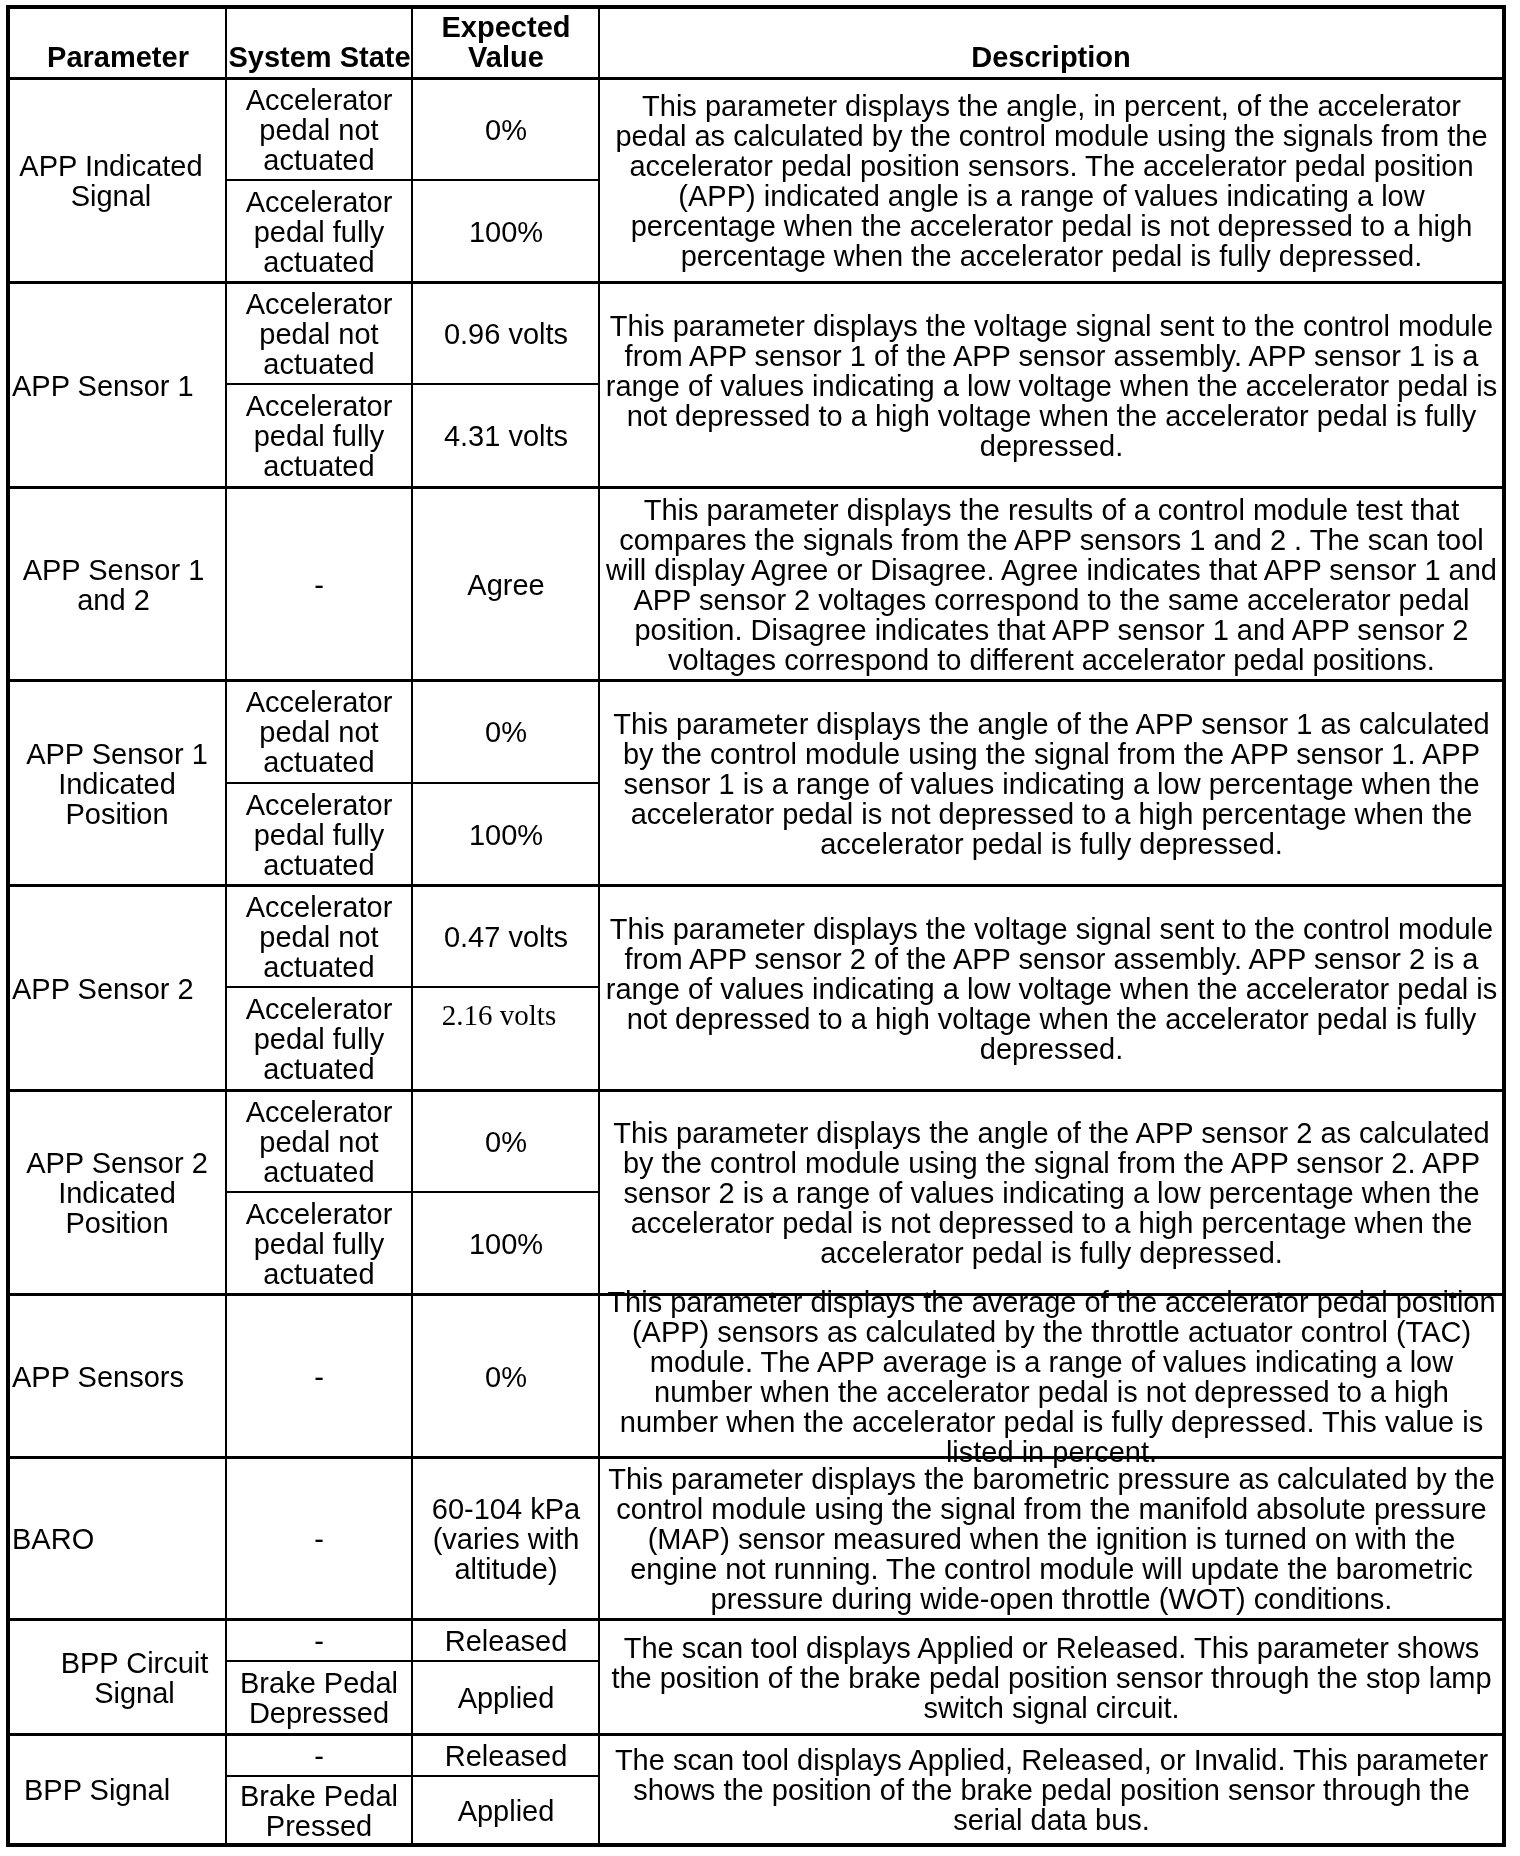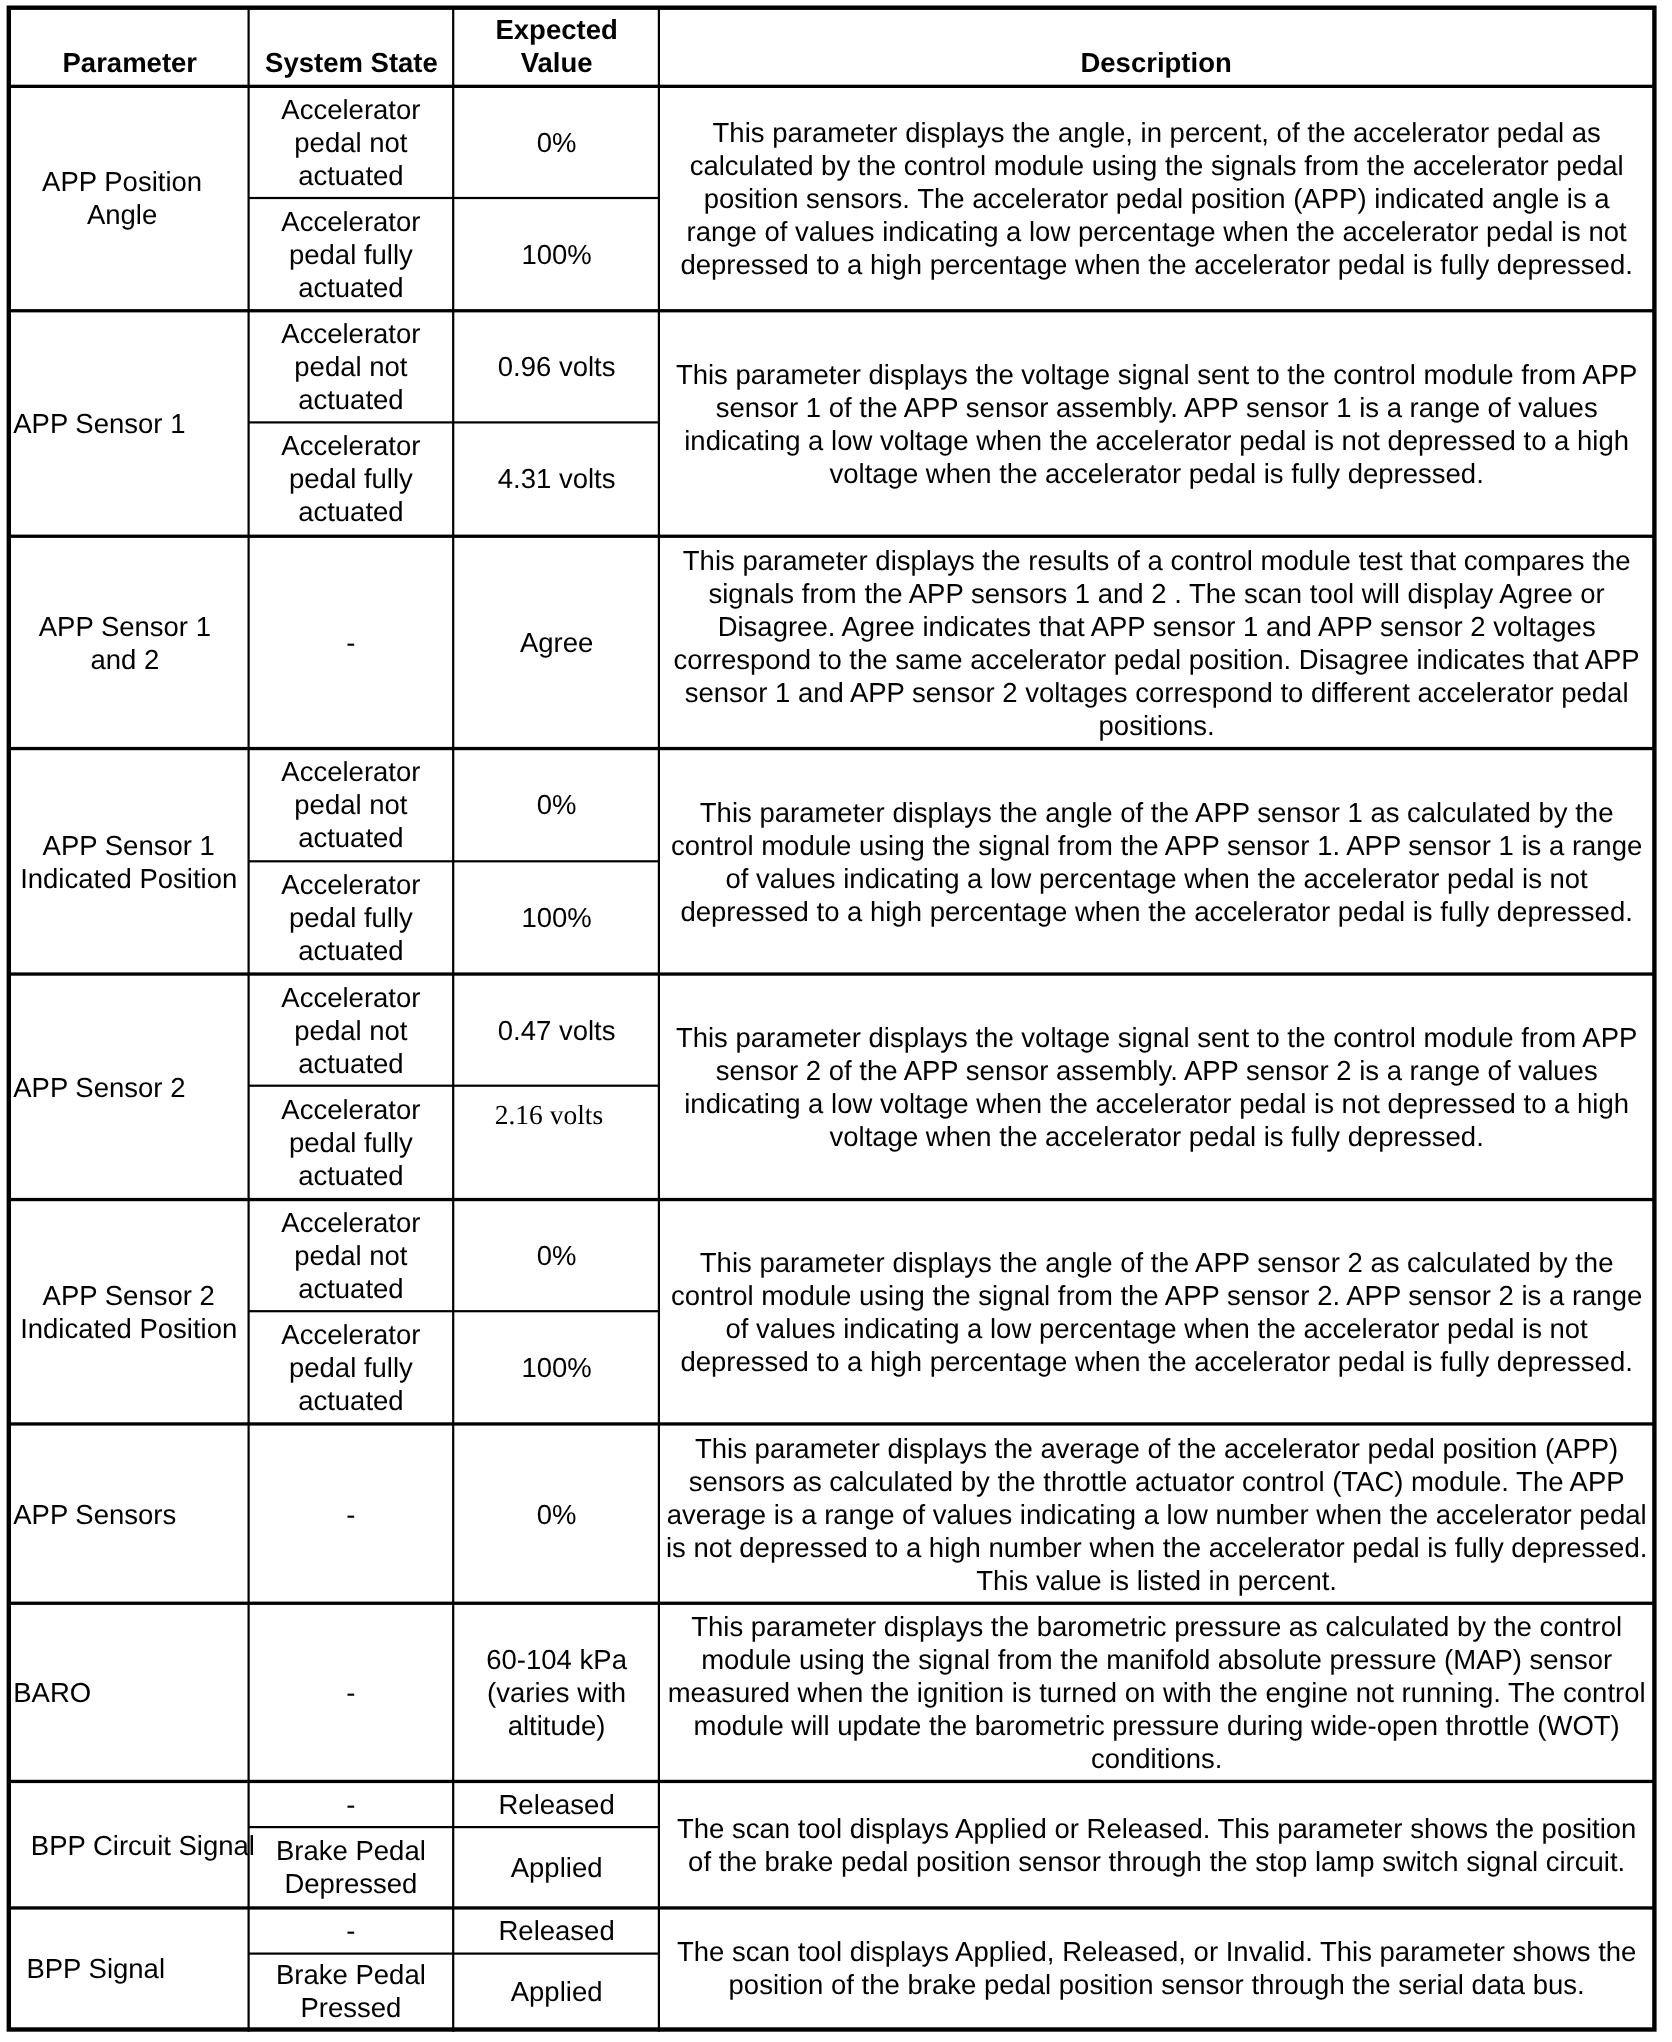--- a/index.html
+++ b/index.html
@@ -1,21 +1,21 @@
 <!DOCTYPE html>
 <html><head>
 <meta charset="utf-8">
 <style>
   html, body { margin: 0; padding: 0; background: #ffffff; }
   body { width: 1520px; height: 1856px; position: relative; overflow: hidden;
          font-family: "Liberation Sans", "DejaVu Sans", sans-serif; color: #000; }
   .table { position: absolute; left: 6px; top: 5px; width: 1500px; height: 1842px;
            border: 4px solid #000; box-sizing: border-box; }
   .cell { position: absolute; box-sizing: border-box; display: flex; align-items: center;
-          font-size: 25px; line-height: 30px; }
+          font-size: 29px; line-height: 30px; }
   .center { justify-content: center; text-align: center; }
   .left { justify-content: flex-start; text-align: center; }
   .hdr { font-weight: bold; align-items: flex-end; padding-bottom: 6px; }
   .hline { position: absolute; height: 0; border-top: 2px solid #000; }
   .hline.thick { border-top-width: 3px; }
   .vline { position: absolute; width: 0; border-left: 2px solid #000; }
   .desc { padding: 0 6px 0 5px; }
   .param { padding-left: 2px; }
 </style>
 </head>
@@ -45,21 +45,21 @@
 
 <div class="hline" style="left:226px; width:373px; top:179px;"></div>
 <div class="hline" style="left:226px; width:373px; top:383px;"></div>
 <div class="hline" style="left:226px; width:373px; top:782px;"></div>
 <div class="hline" style="left:226px; width:373px; top:986px;"></div>
 <div class="hline" style="left:226px; width:373px; top:1191px;"></div>
 <div class="hline" style="left:226px; width:373px; top:1660px;"></div>
 <div class="hline" style="left:226px; width:373px; top:1775px;"></div>
 
 <div>
-  <div class="cell left param" style="left:10px; top:80px; width:200px; height:202px;">APP Position Angle</div>
+  <div class="cell left param" style="left:10px; top:80px; width:200px; height:202px;">APP Indicated Signal</div>
   <div class="cell center" style="left:240px; top:80px; width:158px; height:100px;">Accelerator pedal not actuated</div>
   <div class="cell center" style="left:413px; top:80px; width:186px; height:100px;">0%</div>
   <div class="cell center" style="left:240px; top:181px; width:158px; height:101px;">Accelerator pedal fully actuated</div>
   <div class="cell center" style="left:413px; top:181px; width:186px; height:101px;">100%</div>
   <div class="cell left desc" style="left:600px; top:80px; width:904px; height:202px;">This parameter displays the angle, in percent, of the accelerator pedal as calculated by the control module using the signals from the accelerator pedal position sensors. The accelerator pedal position (APP) indicated angle is a range of values indicating a low percentage when the accelerator pedal is not depressed to a high percentage when the accelerator pedal is fully depressed.</div>
 </div>
 
 <div>
   <div class="cell left param" style="left:10px; top:284px; width:200px; height:203px;">APP Sensor 1</div>
   <div class="cell center" style="left:240px; top:284px; width:158px; height:100px;">Accelerator pedal not actuated</div>

